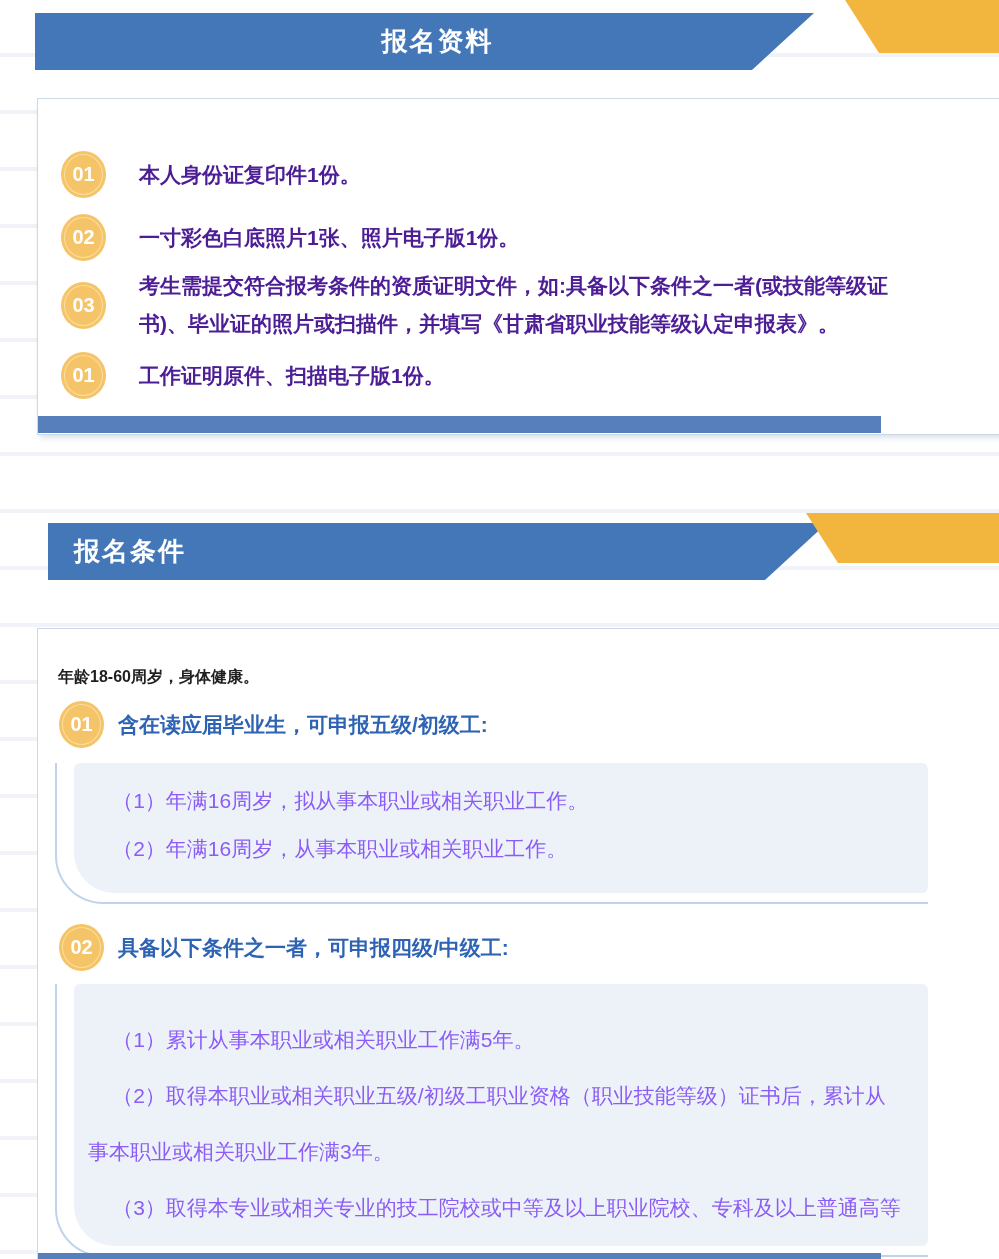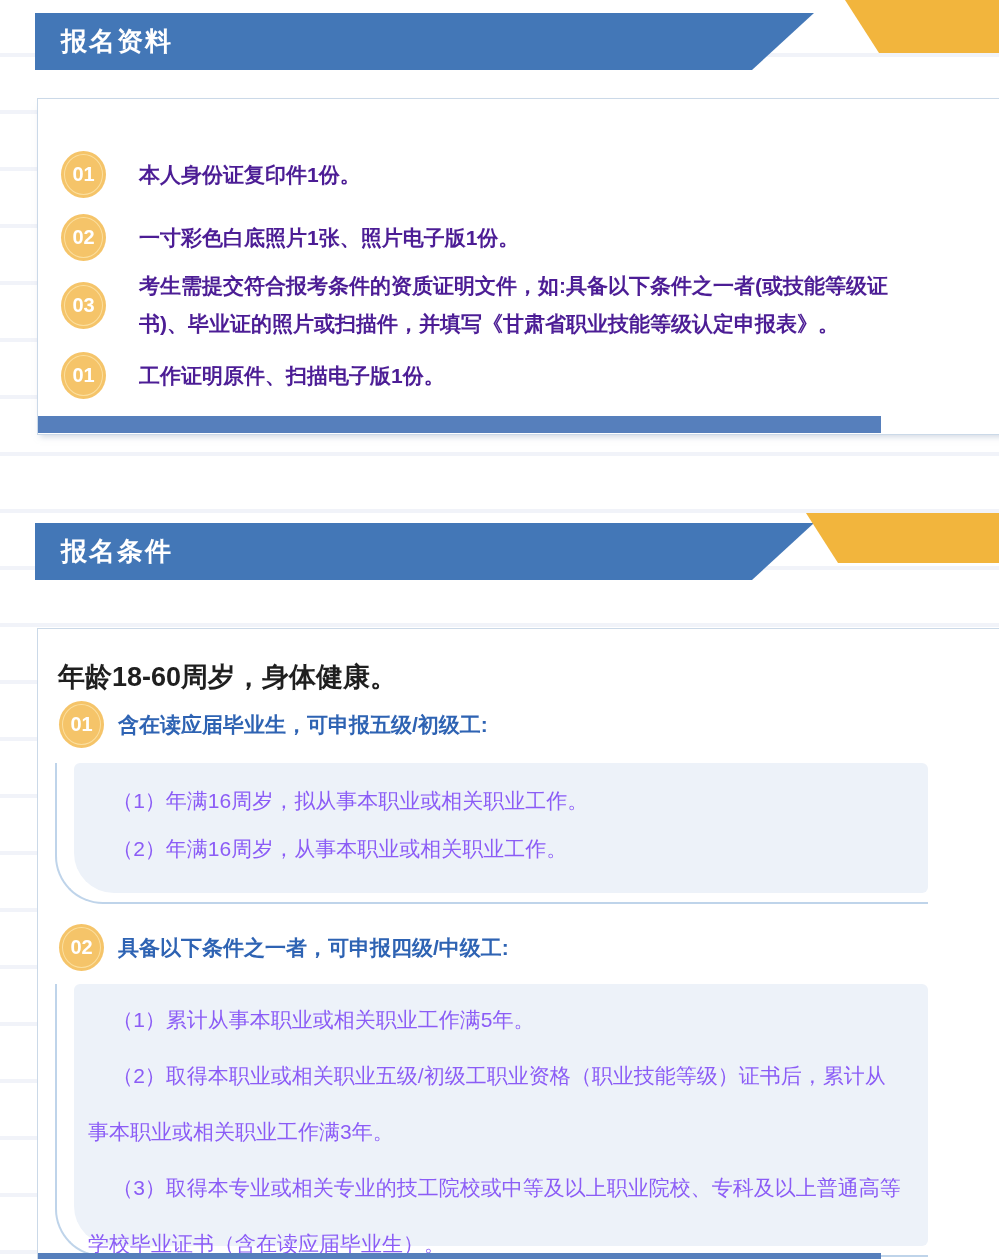--- a/index.html
+++ b/index.html
@@ -24,22 +24,22 @@
     color:#fff; font-size:26px; font-weight:bold;
     line-height:57px; padding-left:26px; letter-spacing:2px;
   }
   .corner-yellow {
     position:absolute; background:#F2B53D;
   }
   .corner-yellow.first {
     left:845px; top:0; width:154px; height:53px;
     clip-path:polygon(0 0, 100% 0, 100% 100%, 34px 100%);
   }
-  .banner-blue.first { top:13px; }
-  .banner-blue.second { top:523px; }
+  .banner-blue.first { top:13px;text-align:center; }
+  .banner-blue.second { top:523px;margin-left:13px; }
   .corner-yellow.second {
     left:806px; top:513px; width:193px; height:50px;
     clip-path:polygon(0 0, 100% 0, 100% 100%, 32px 100%);
   }
 
   
   .card {
     position:absolute; left:37px; width:973px; background:#fff;
     border:1px solid #CBD9E8;
     box-shadow:0 5px 6px -3px rgba(165,180,200,.5);
@@ -75,38 +75,38 @@
     width:793px;
   }
   .c1-row.r0 { top:52px; }
   .c1-row.r1 { top:115px; }
   .c1-row.r2 { top:168px; }
   .c1-row.r3 { top:253px; }
 
   
   .headline {
     position:absolute; left:20px; top:30px;
-    color:#1F1F1F; font-size:27px; font-weight:bold; line-height:36px;
+    color:#1F1F1F; font-size:16px; font-weight:bold; line-height:36px;
   }
   .c2-head {
     position:absolute; left:21px;
     display:flex; align-items:center; gap:14px;
   }
   .c2-head.h0 { top:72px; }
   .c2-head.h1 { top:295px; }
   .c2-head .group-heading {
     color:#2E63B3; font-size:21px; font-weight:bold;
   }
   .conditions-box {
     position:absolute; left:36px; width:854px;
     background:#EDF2F9;
     border-radius:6px 6px 6px 40px;
   }
   .conditions-box.b0 { top:134px; height:130px; padding-top:14px; }
-  .conditions-box.b1 { top:355px; height:262px; padding-top:8px; }
+  .conditions-box.b1 { top:355px; height:262px; padding-top:28px; }
   .conditions-box::after {      
     content:""; position:absolute; pointer-events:none;
     left:-19px; right:0; top:0; bottom:-11px;
     border-left:2px solid #BFD4EA; border-bottom:2px solid #BFD4EA;
     border-bottom-left-radius:48px;
   }
   .conditions-box p {
     padding:0 22px 0 14px; text-indent:1.15em;
     color:#8b5cf6; font-size:21px;
   }

